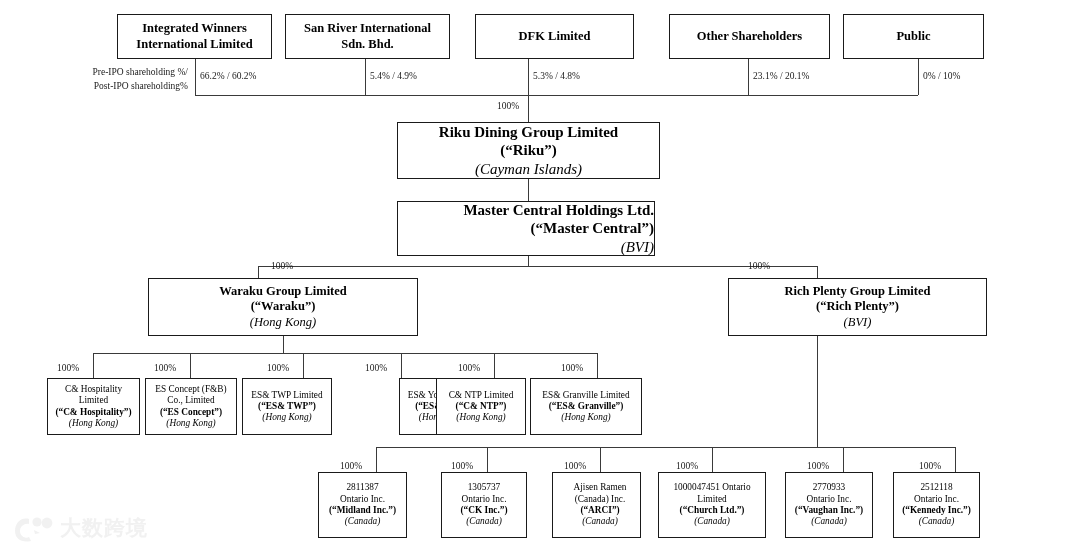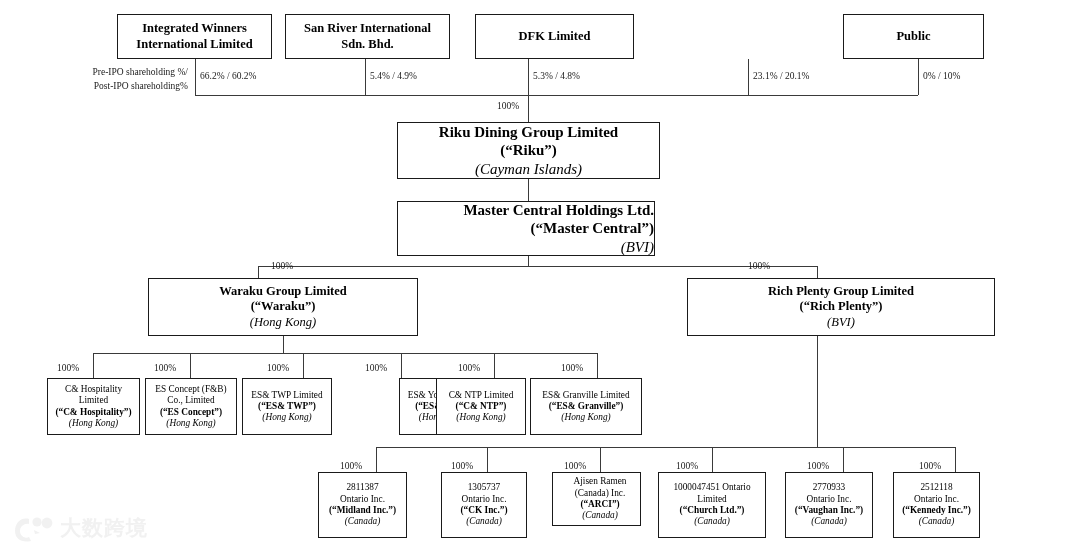--- a/index.html
+++ b/index.html
@@ -108,20 +108,23 @@
 
   <div class="node tier-top" style="left:285px; top:14px; width:165px; height:45px;">
     <span class="ln">San River International</span>
     <span class="ln">Sdn. Bhd.</span>
   </div>
 
   <div class="node tier-top" style="left:475px; top:14px; width:159px; height:45px;">
     <span class="ln">DFK Limited</span>
   </div>
 
+  <div class="node tier-top" style="left:669px; top:14px; width:161px; height:45px;">
+    <span class="ln">Other Shareholders</span>
+  </div>
 
   <div class="node tier-top" style="left:843px; top:14px; width:141px; height:45px;">
     <span class="ln">Public</span>
   </div>
 
   <div class="lbl lbl-share" style="left:63px; top:66px; width:125px;">
     <div>Pre-IPO shareholding %/</div>
     <div>Post-IPO shareholding%</div>
   </div>
 
@@ -163,21 +166,21 @@
 
   <div class="lbl lbl-pct" style="left:271px; top:261px;">100%</div>
   <div class="lbl lbl-pct" style="left:748px; top:261px;">100%</div>
 
   <div class="node tier-mid" style="left:148px; top:278px; width:270px; height:58px;">
     <span class="ln bold">Waraku Group Limited</span>
     <span class="ln bold">(“Waraku”)</span>
     <span class="ln ital">(Hong Kong)</span>
   </div>
 
-  <div class="node tier-mid" style="left:687px; top:278px; width:308px; height:58px;">
+  <div class="node tier-mid" style="left:728px; top:278px; width:259px; height:58px;">
     <span class="ln bold">Rich Plenty Group Limited</span>
     <span class="ln bold">(“Rich Plenty”)</span>
     <span class="ln ital">(BVI)</span>
   </div>
 
   <div class="vline" style="left:283px; top:336px; height:17px;"></div>
   <div class="hline" style="left:93px; top:353px; width:504px;"></div>
 
   <div class="vline" style="left:93px; top:353px; height:25px;"></div>
   <div class="vline" style="left:190px; top:353px; height:25px;"></div>
@@ -255,21 +258,21 @@
     <span class="ln ital">(Canada)</span>
   </div>
 
   <div class="node tier-leaf" style="left:441px; top:472px; width:86px; height:66px;">
     <span class="ln">1305737</span>
     <span class="ln">Ontario Inc.</span>
     <span class="ln bold">(“CK Inc.”)</span>
     <span class="ln ital">(Canada)</span>
   </div>
 
-  <div class="node tier-leaf" style="left:552px; top:472px; width:89px; height:54px;padding-left:7px;">
+  <div class="node tier-leaf" style="left:552px; top:472px; width:89px; height:66px;padding-left:7px;">
     <span class="ln">Ajisen Ramen</span>
     <span class="ln">(Canada) Inc.</span>
     <span class="ln bold">(“ARCI”)</span>
     <span class="ln ital">(Canada)</span>
   </div>
 
   <div class="node tier-leaf" style="left:658px; top:472px; width:108px; height:66px;">
     <span class="ln">1000047451 Ontario</span>
     <span class="ln">Limited</span>
     <span class="ln bold">(“Church Ltd.”)</span>

